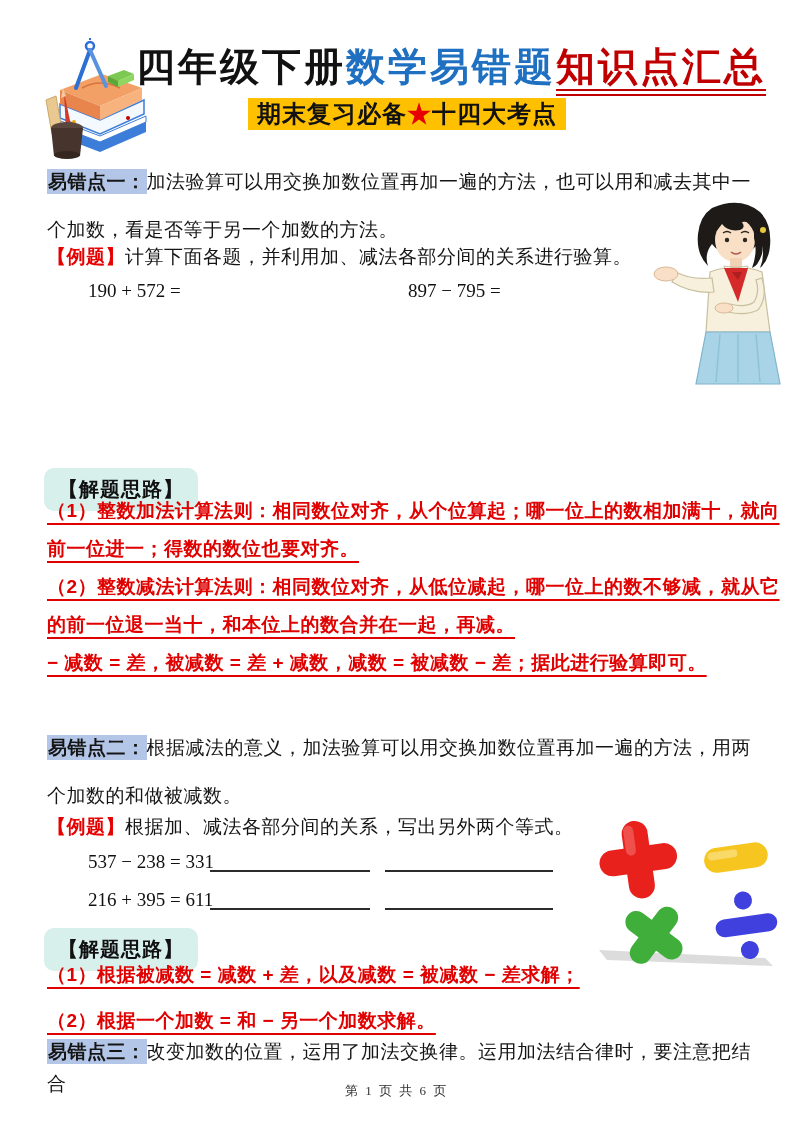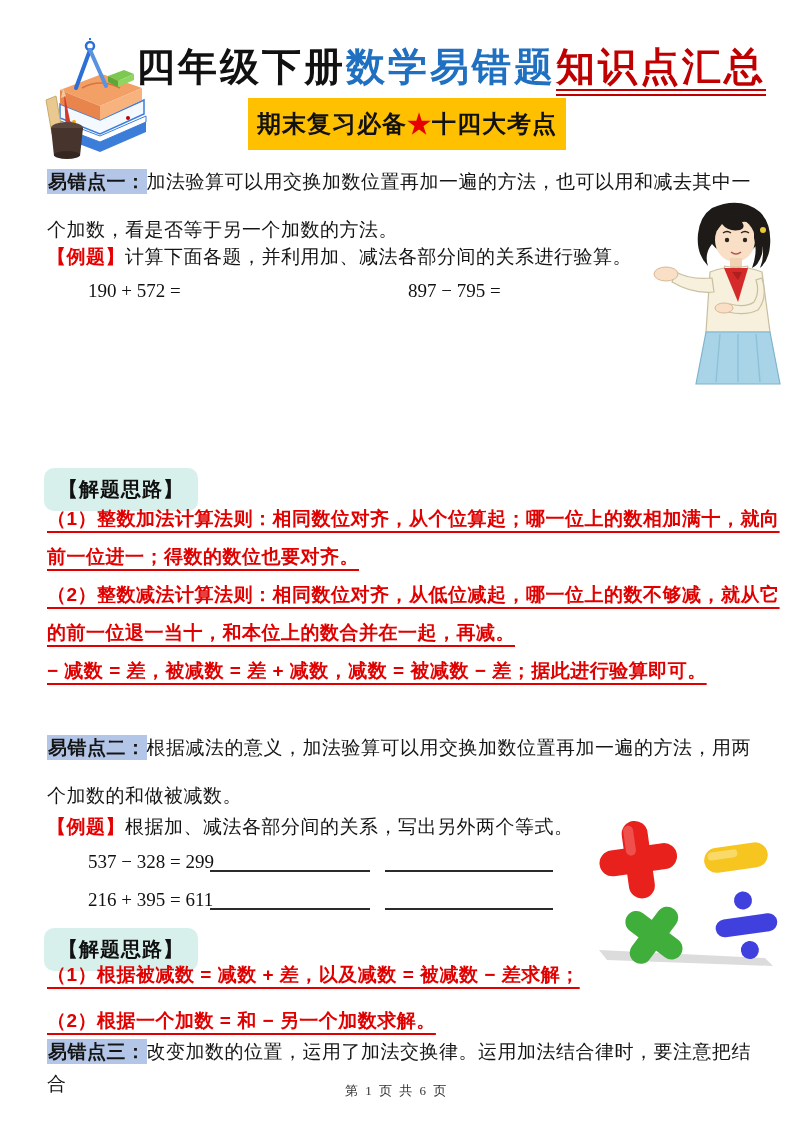--- a/index.html
+++ b/index.html
@@ -8,21 +8,21 @@
     font-family:"Liberation Sans",sans-serif;color:#151515;overflow:hidden;text-decoration:underline;
   }
   
   .books-illu{position:absolute;left:30px;top:38px;width:122px;height:124px;}
   .title{position:absolute;left:136px;top:42px;white-space:nowrap;
     font-size:39px;font-weight:bold;letter-spacing:3px;line-height:50px;}
   .title .t-black{color:#111111;}
   .title .t-blue{color:#1F70C1;}
   .title .t-red{color:#C00000;border-bottom:7px double #C00000;padding-bottom:1px;}
   .subtitle{position:absolute;left:248px;top:98px;background:#FFC000;
-    font-size:24px;font-weight:bold;letter-spacing:1px;padding:10px 9px;color:#111111;}
+    font-size:24px;font-weight:bold;letter-spacing:1px;padding:0 9px;color:#111111;}
   .subtitle .star{color:#E60000;}
   
   .para{position:absolute;left:47px;width:708px;font-size:19px;line-height:48px;
     color:#151515;letter-spacing:0.5px;}
   .hl{background:#B4C6E7;padding:2px 1px;font-weight:bold;}
   .ex-line{position:absolute;left:47px;font-size:19px;line-height:30px;letter-spacing:0.5px;}
   .ex-tag{color:#E60000;font-weight:bold;}
   .eq{position:absolute;font-family:"Liberation Serif",serif;font-size:19px;
     line-height:24px;color:#111111;white-space:nowrap;}
   .blank{position:absolute;height:24px;border-bottom:2px solid #2b2b2b;}
@@ -122,35 +122,35 @@
 
     <path d="M112 84 Q118 104 108 116 Q96 122 78 118 L80 110 Q96 114 104 108 Q110 98 106 86 Z" fill="#F6F0DC" stroke="#C9BFA0" stroke-width="1.2"></path>
     <ellipse cx="74" cy="114" rx="9" ry="5" fill="#F8DFC6" stroke="#D8B896" stroke-width="1"></ellipse>
 
     <path d="M56 138 L120 138 L130 190 L46 190 Z" fill="#A9D4E8" stroke="#7FB4CC" stroke-width="1.2"></path>
     <path d="M70 140 L66 188 M88 140 L88 188 M106 140 L110 188" stroke="#8FC2D8" stroke-width="1.5" fill="none"></path>
   </svg>
 
   <div class="idea-box" style="top:452px;">【解题思路】</div>
 
-  <div class="red-block" style="top:492px;margin-top:8px;">
+  <div class="red-block" style="top:492px;">
     <div class="red-line">（1）整数加法计算法则：相同数位对齐，从个位算起；哪一位上的数相加满十，就向</div>
     <div class="red-line">前一位进一；得数的数位也要对齐。</div>
     <div class="red-line">（2）整数减法计算法则：相同数位对齐，从低位减起，哪一位上的数不够减，就从它</div>
     <div class="red-line">的前一位退一当十，和本位上的数合并在一起，再减。</div>
     <div class="red-line">− 减数 = 差，被减数 = 差 + 减数，减数 = 被减数 − 差；据此进行验算即可。</div>
   </div>
 
   <div class="para" style="top:724px;">
     <span class="hl">易错点二：</span><span>根据减法的意义，加法验算可以用交换加数位置再加一遍的方法，用两个加数的和做被减数。</span>
   </div>
   <div class="ex-line" style="top:812px;">
     <span class="ex-tag">【例题】</span><span>根据加、减法各部分间的关系，写出另外两个等式。</span>
   </div>
-  <div class="eq" style="left:88px;top:850px;">537 − 328 = 299</div>
+  <div class="eq" style="left:88px;top:850px;">537 − 238 = 331</div>
   <div class="blank" style="left:210px;top:846px;width:160px;"></div>
   <div class="blank" style="left:385px;top:846px;width:168px;"></div>
   <div class="eq" style="left:88px;top:888px;">216 + 395 = 611</div>
   <div class="blank" style="left:210px;top:884px;width:160px;"></div>
   <div class="blank" style="left:385px;top:884px;width:168px;"></div>
 
   <svg class="mathsym-illu" viewBox="0 0 182 170">
     <polygon points="2,152 168,160 176,168 10,162" fill="#DCDCDC"></polygon>
     <g transform="rotate(-8 91 85)">
 

